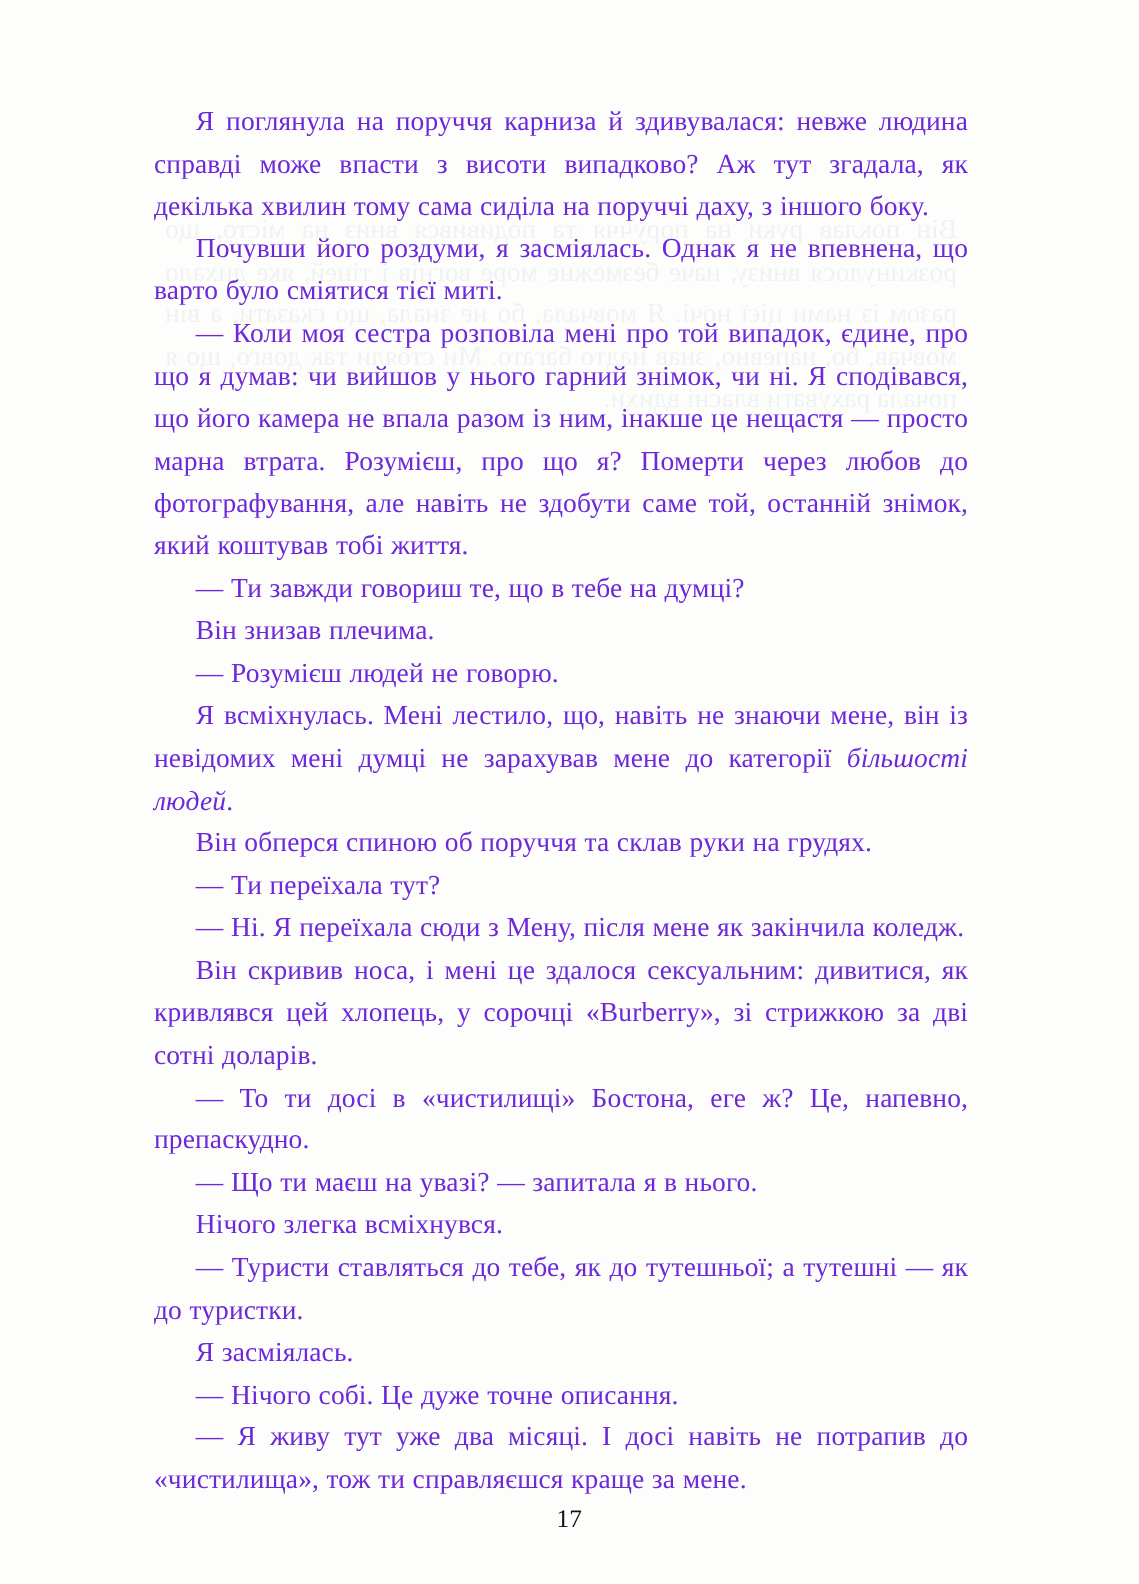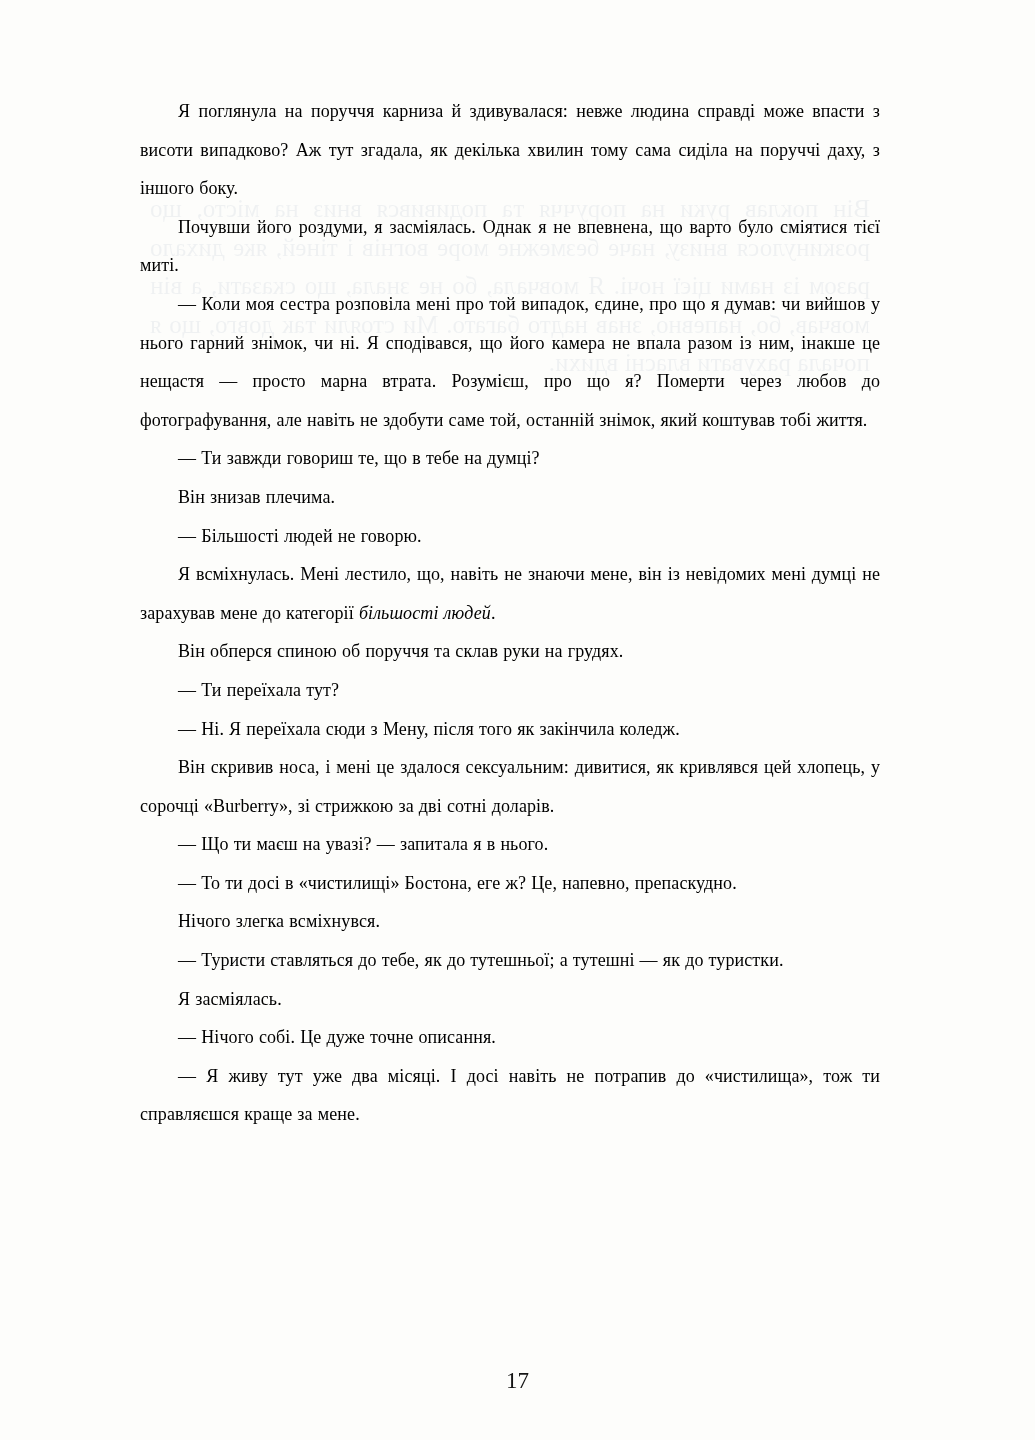--- a/index.html
+++ b/index.html
@@ -23,27 +23,27 @@
     background: #fdfdfb;
   }
   .text-column {
     position: absolute;
     left: 140px;
     top: 92px;
     width: 740px;
   }
   p {
     margin: 0;
-    font-size: 18px;
+    font-size: 25px;
     line-height: 38.6px;
     text-align: justify;
     text-indent: 38px;
     letter-spacing: 0.1px;
     word-spacing: 0.5px;
-    color: #000000;
+    color: #6d28d9;
     -webkit-font-smoothing: antialiased;
   }
   .ital {
     font-style: italic;
   }
   .folio {
     position: absolute;
     left: 0;
     top: 1368px;
     width: 1035px;
@@ -75,28 +75,28 @@
 <div class="page">
 
   <div class="bleed">Він поклав руки на поруччя та подивився вниз на місто, що розкинулося внизу, наче безмежне море вогнів і тіней, яке дихало разом із нами цієї ночі. Я мовчала, бо не знала, що сказати, а він мовчав, бо, напевно, знав надто багато. Ми стояли так довго, що я почала рахувати власні вдихи.</div>
 
   <div class="text-column">
     <p>Я поглянула на поруччя карниза й здивувалася: невже людина справді може впасти з висоти випадково? Аж тут згадала, як декілька хвилин тому сама сиділа на поруччі даху, з іншого боку.</p>
     <p>Почувши його роздуми, я засміялась. Однак я не впевнена, що варто було сміятися тієї миті.</p>
     <p>— Коли моя сестра розповіла мені про той випадок, єдине, про що я думав: чи вийшов у нього гарний знімок, чи ні. Я сподівався, що його камера не впала разом із ним, інакше це нещастя — просто марна втрата. Розумієш, про що я? Померти через любов до фотографування, але навіть не здобути саме той, останній знімок, який коштував тобі життя.</p>
     <p>— Ти завжди говориш те, що в тебе на думці?</p>
     <p>Він знизав плечима.</p>
-    <p>— Більшості людей не говорю.</p>
+    <p>— Розумієш людей не говорю.</p>
     <p><span>Я всміхнулась. Мені лестило, що, навіть не знаючи мене, він із невідомих мені думці не зарахував мене до категорії </span><span class="ital">більшості людей</span><span>.</span></p>
     <p>Він обперся спиною об поруччя та склав руки на грудях.</p>
     <p>— Ти переїхала тут?</p>
-    <p>— Ні. Я переїхала сюди з Мену, після того як закінчила коледж.</p>
+    <p>— Ні. Я переїхала сюди з Мену, після мене як закінчила коледж.</p>
     <p>Він скривив носа, і мені це здалося сексуальним: дивитися, як кривлявся цей хлопець, у сорочці «Burberry», зі стрижкою за дві сотні доларів.</p>
+    <p>— То ти досі в «чистилищі» Бостона, еге ж? Це, напевно, препаскудно.</p>
     <p>— Що ти маєш на увазі? — запитала я в нього.</p>
-    <p>— То ти досі в «чистилищі» Бостона, еге ж? Це, напевно, препаскудно.</p>
     <p>Нічого злегка всміхнувся.</p>
     <p>— Туристи ставляться до тебе, як до тутешньої; а тутешні — як до туристки.</p>
     <p>Я засміялась.</p>
     <p>— Нічого собі. Це дуже точне описання.</p>
     <p>— Я живу тут уже два місяці. І досі навіть не потрапив до «чистилища», тож ти справляєшся краще за мене.</p>
   </div>
 
   <div class="folio">17</div>
 </div>
 

